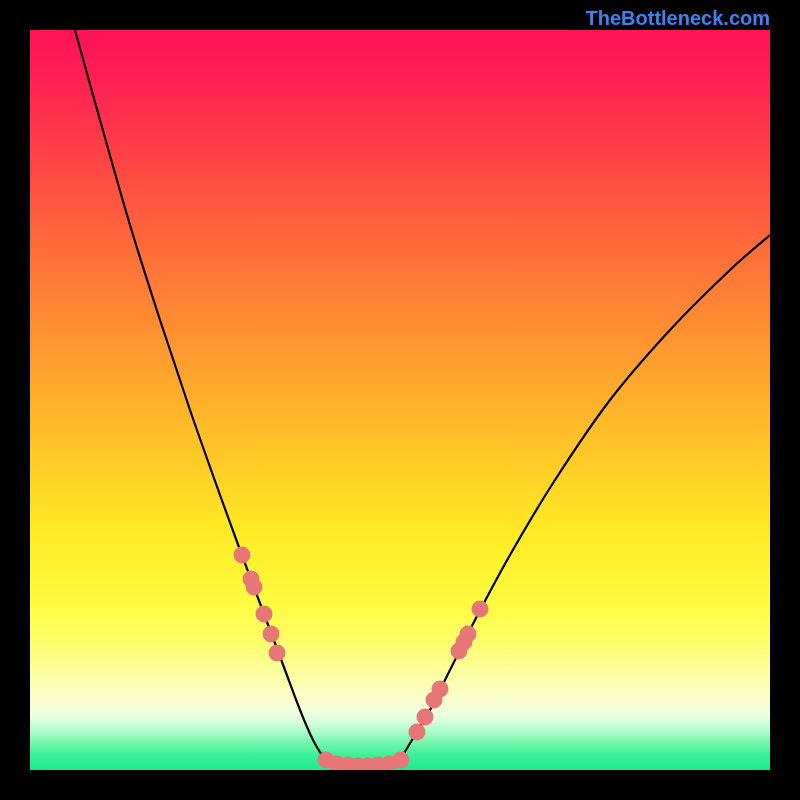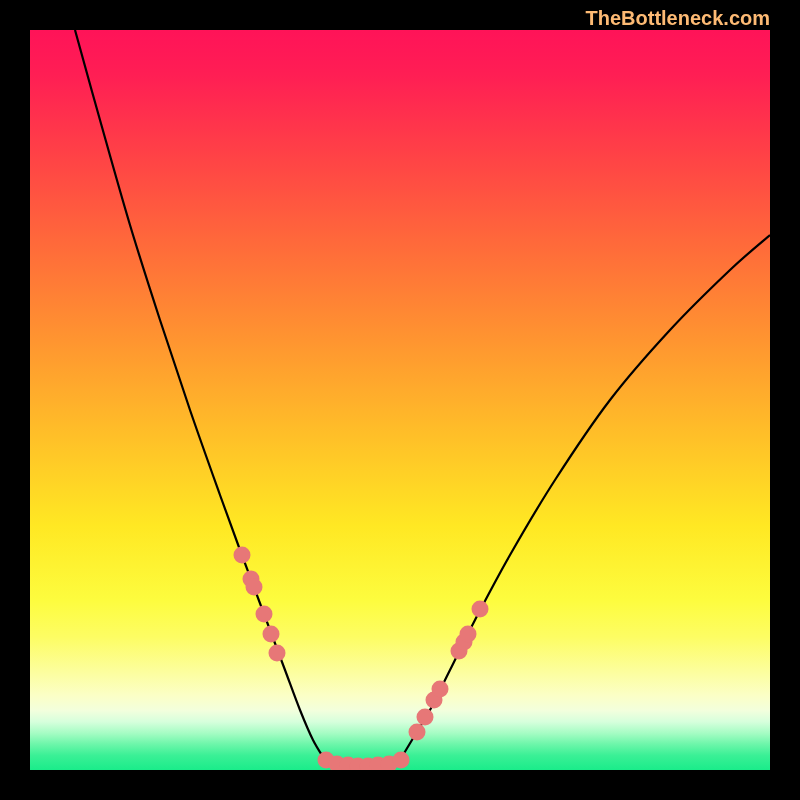--- a/index.html
+++ b/index.html
@@ -56,21 +56,21 @@
   }
   .curve-svg {
     position: absolute;
     left: 0;
     top: 0;
     width: 740px;
     height: 740px;
   }
   .attribution {
     position: absolute;
-    color: #fdba74;
+    color: #3b82f6;
     font-weight: bold;
     white-space: nowrap;
   }
 </style>
 </head>
 <body>
 
 <div class="frame">
 
   <div class="attribution" style="top:7px;right:30px;font-size:20px;">TheBottleneck.com</div>

